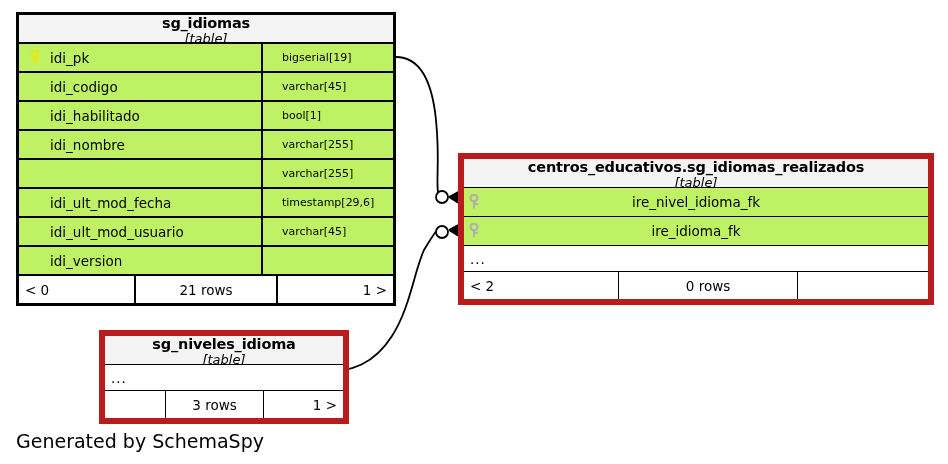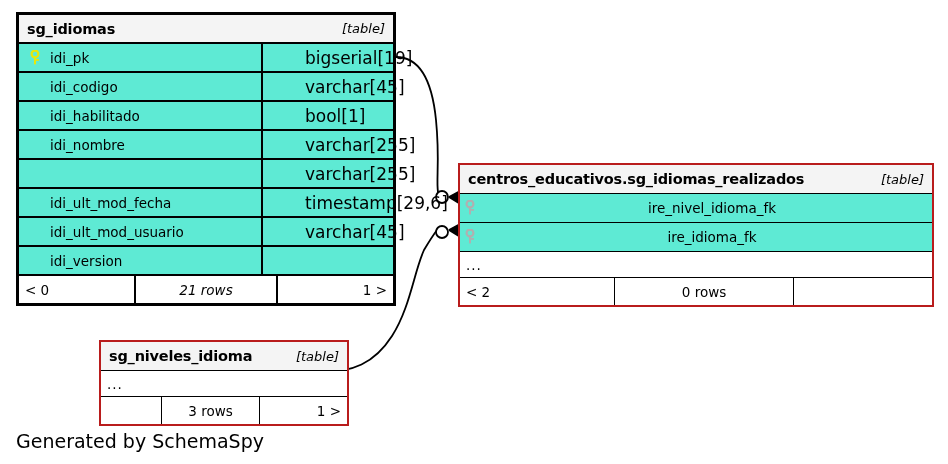--- a/index.html
+++ b/index.html
@@ -37,33 +37,33 @@
   .table-box {
     position: absolute;
     background: #ffffff;
     box-sizing: border-box;
     z-index: 2;
   }
   .table-box.focus {
     border: 3px solid #000000;
   }
   .table-box.plain {
-    border: 2px solid #b91c1c;
-    margin-top: 10px;
+    border: 6px solid #b91c1c;
   }
 
   .tbl-header {
     display: flex;
     align-items: center;
     justify-content: space-between;
     background: #f4f4f4;
     border-bottom: 2px solid #000000;
     box-sizing: border-box;
-    padding: 0 8px;
+    padding: 0 0;
     height: 29px;
+    flex-direction: column;
   }
   .plain .tbl-header {
     border-bottom: 1px solid #000000;
   }
   .tbl-name {
     font-weight: bold;
     font-size: 14.5px;
     letter-spacing: -0.2px;
     white-space: nowrap;
   }
@@ -72,22 +72,21 @@
     white-space: nowrap;
     font-style: italic;
   }
 
   .row {
     display: flex;
     align-items: center;
     box-sizing: border-box;
     height: 29px;
     border-bottom: 2px solid #000000;
-    background: #5eead4;
-    gap: 32px;
+    background: #bef264;
   }
   .plain .row {
     border-bottom: 1px solid #000000;
   }
   .row:last-child { border-bottom: none; }
 
   .cell-name {
     display: flex;
     align-items: center;
     box-sizing: border-box;
@@ -97,22 +96,22 @@
     padding-left: 6px;
     font-size: 13.5px;
     white-space: nowrap;
   }
   .cell-type {
     display: flex;
     align-items: center;
     box-sizing: border-box;
     height: 100%;
     flex: 1 1 auto;
-    padding-left: 10px;
-    font-size: 17px;
+    padding-left: 19px;
+    font-size: 11px;
     white-space: nowrap;
   }
 
   .keyslot {
     flex: 0 0 20px;
     display: flex;
     align-items: center;
     justify-content: center;
     height: 100%;
   }
@@ -271,21 +270,21 @@
 
     <div class="row">
       <div class="cell-name">
         <span class="keyslot"></span>
         <span class="colname">idi_version</span>
       </div>
     </div>
 
     <div class="footer">
       <div class="fcell left" style="flex:0 0 117px;">&lt; 0</div>
-      <div class="fcell mid" style="flex:0 0 142px;font-style:italic;">21 rows</div>
+      <div class="fcell mid" style="flex:0 0 142px;">21 rows</div>
       <div class="fcell right" style="flex:1 1 auto;">1 &gt;</div>
     </div>
   </div>
 
   <div class="table-box plain" style="left:458px; top:153px; width:476px;">
     <div class="tbl-header">
       <span class="tbl-name">centros_educativos.sg_idiomas_realizados</span>
       <span class="tbl-tag">[table]</span>
     </div>
 

